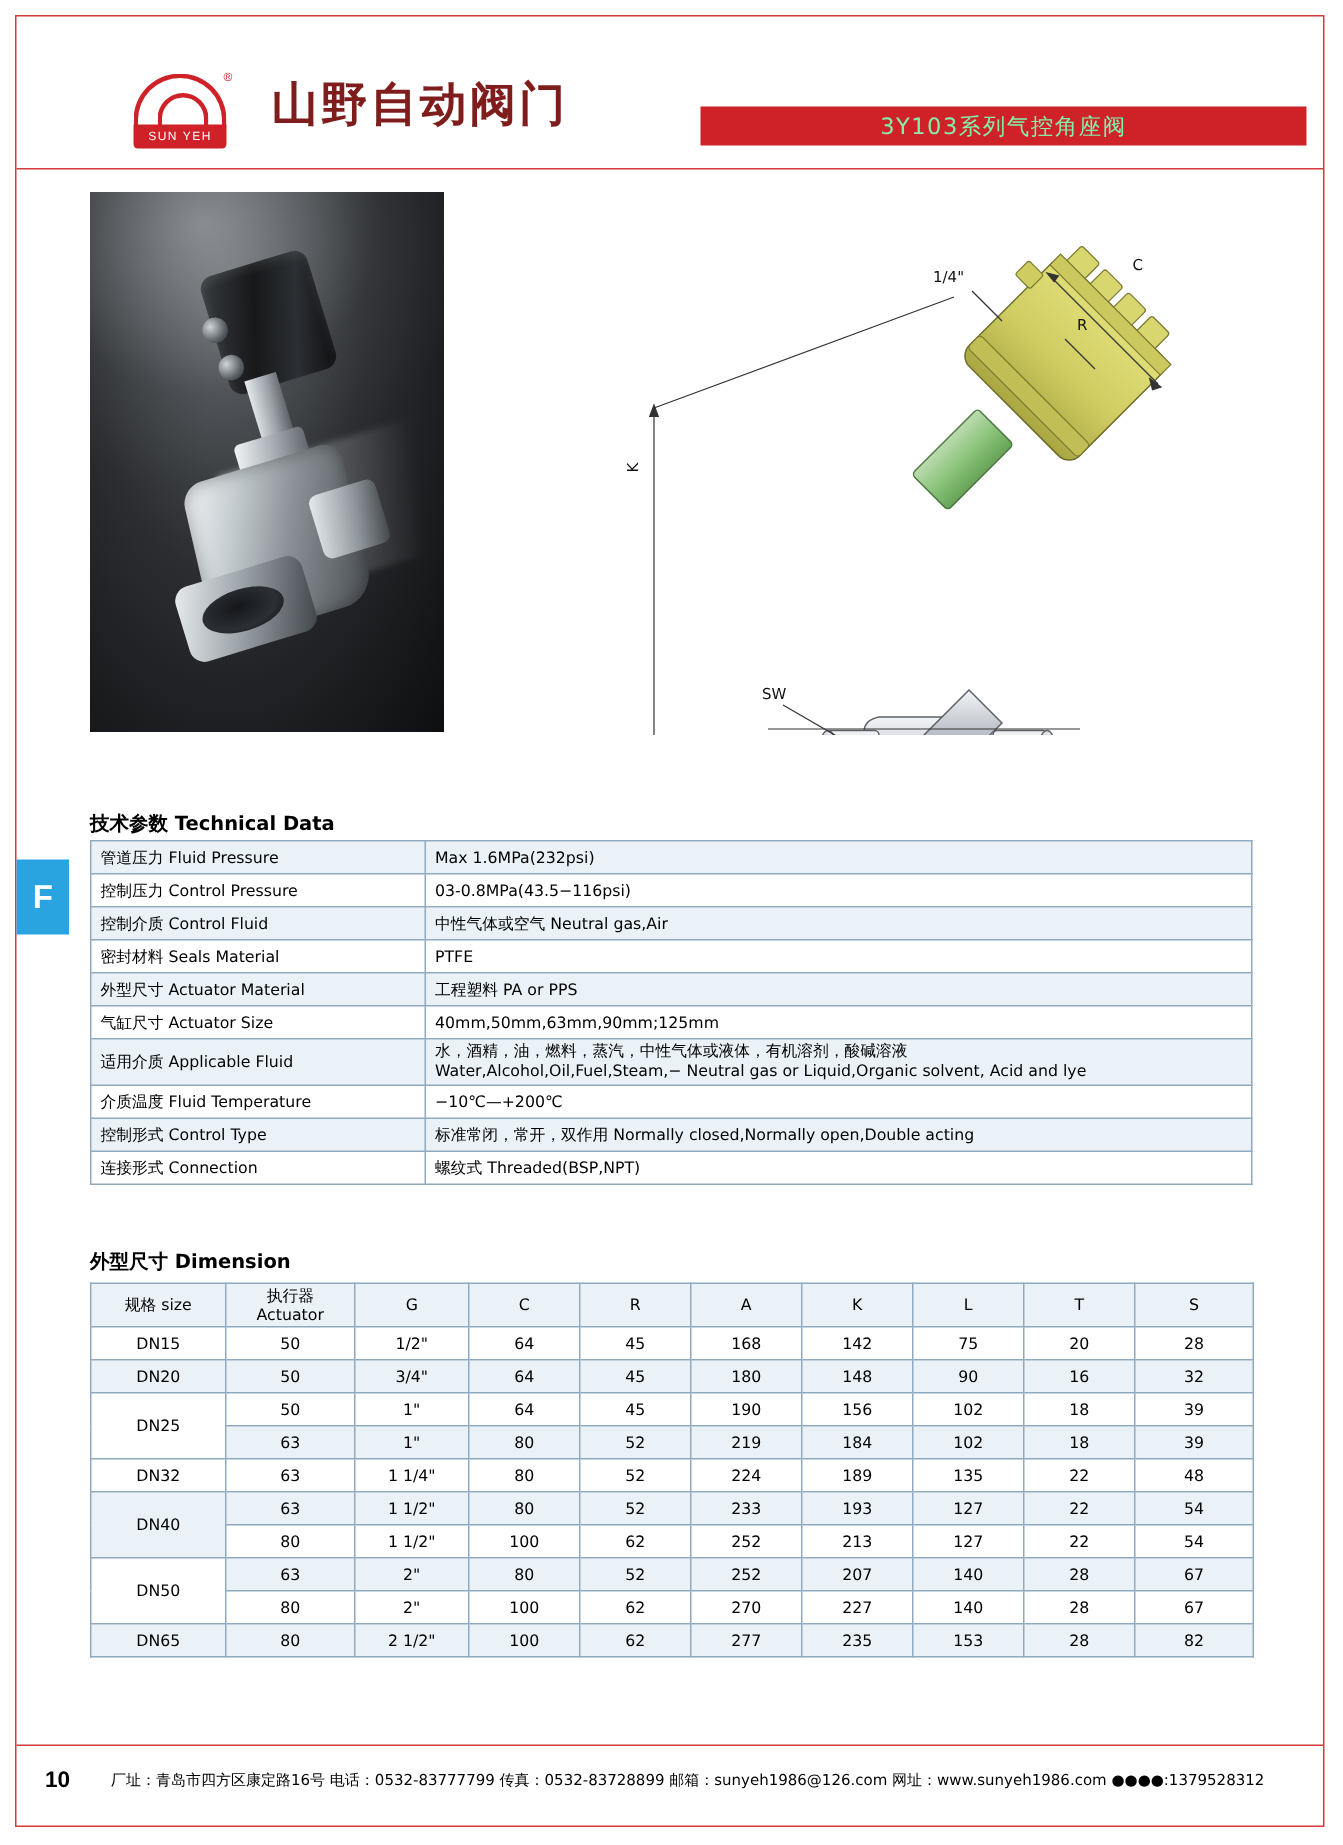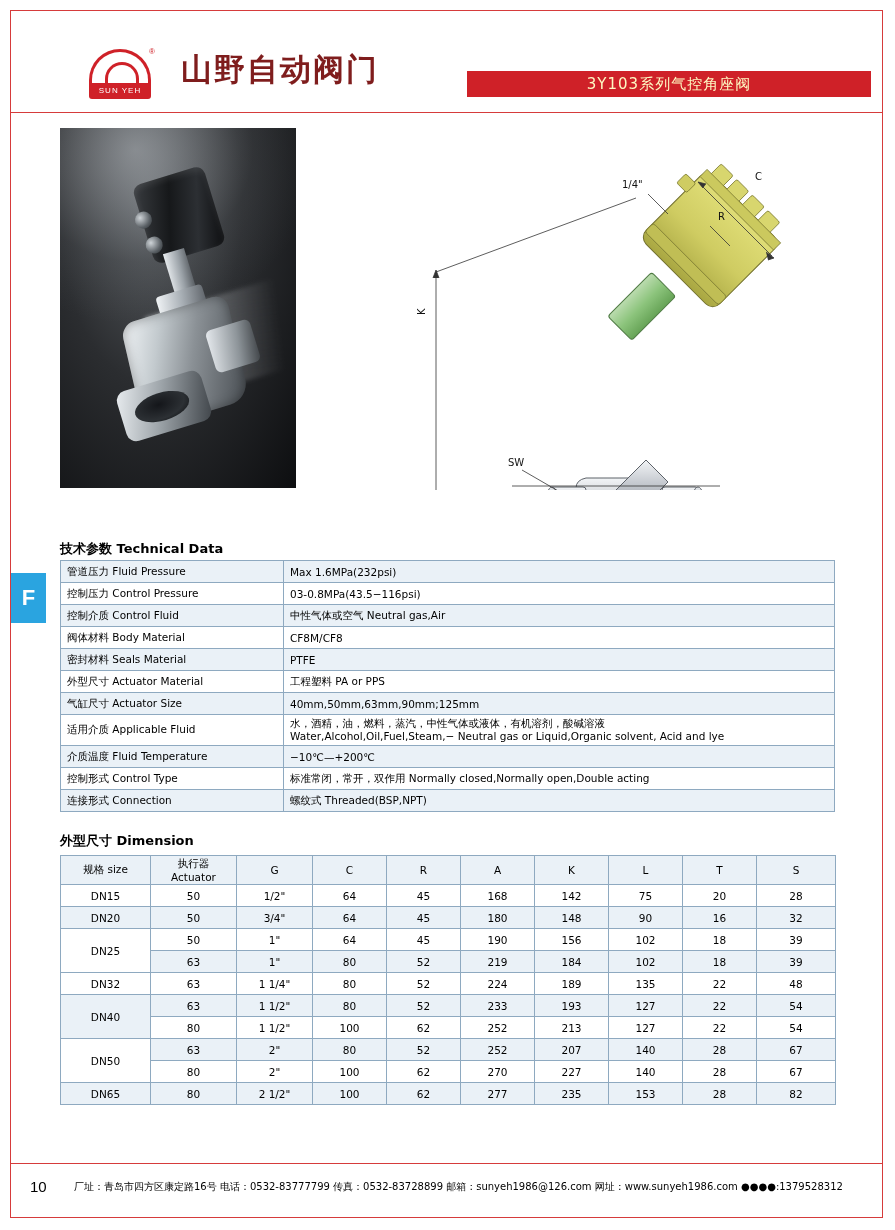--- a/index.html
+++ b/index.html
@@ -60,21 +60,21 @@
     position:absolute;left:92px;top:0px;
     font-family:"DejaVu Sans", sans-serif;
     font-size:31px;font-weight:bold;color:#7f1d1d;
     letter-spacing:2px;white-space:nowrap;
   }
   .header-title-bar{
     position:absolute;right:11px;top:60px;width:404px;height:26px;
     background:#cf2128;
   }
   .header-title-bar span{
-    display:block;color:#fef9c3;font-size:15px;line-height:26px;
+    display:block;color:#86efac;font-size:15px;line-height:26px;
     text-align:center;letter-spacing:1px;
     font-family:"DejaVu Sans", sans-serif;
   }
 
   
   .photo{
     position:absolute;left:60px;top:128px;width:236px;height:360px;
     background:
       radial-gradient(ellipse at 38% 20%, #5b5f63 0%, #2b2d30 45%, #0d0e10 100%);
     overflow:hidden;
@@ -198,21 +198,21 @@
   .dim-table tbody tr:nth-child(even) td{background:#eaf1f7;}
   .dim-table td.spec{background:#ffffff !important;}
   .dim-table td.spec.alt{background:#eaf1f7 !important;}
 
   
   .footer-line{
     position:absolute;left:11px;top:1163px;width:871px;height:0;
     border-top:1px solid #d63b3b;
   }
   .page-no{
-    position:absolute;left:30px;top:1178px;font-size:15px;font-weight:normal;
+    position:absolute;left:30px;top:1178px;font-size:15px;font-weight:bold;
   }
   .footer-text{
     position:absolute;left:74px;top:1180px;width:800px;
     font-size:10px;font-family:"DejaVu Sans", sans-serif;
     white-space:nowrap;
   }
 </style>
 </head>
 <body>
 
@@ -375,24 +375,20 @@
       </tr>
       <tr>
         <td class="lbl"><span>控制压力</span>&nbsp;<span>Control Pressure</span></td>
         <td>03-0.8MPa(43.5−116psi)</td>
       </tr>
       <tr>
         <td class="lbl"><span>控制介质</span>&nbsp;<span>Control Fluid</span></td>
         <td>中性气体或空气  Neutral gas,Air</td>
       </tr>
       <tr>
-        <td class="lbl"><span>阀体材料</span>&nbsp;<span>Body Material</span></td>
-        <td>CF8M/CF8</td>
-      </tr>
-      <tr>
         <td class="lbl"><span>密封材料</span>&nbsp;<span>Seals Material</span></td>
         <td>PTFE</td>
       </tr>
       <tr>
         <td class="lbl"><span>外型尺寸</span>&nbsp;<span>Actuator Material</span></td>
         <td>工程塑料 PA or PPS</td>
       </tr>
       <tr>
         <td class="lbl"><span>气缸尺寸</span>&nbsp;<span>Actuator Size</span></td>
         <td>40mm,50mm,63mm,90mm;125mm</td>

